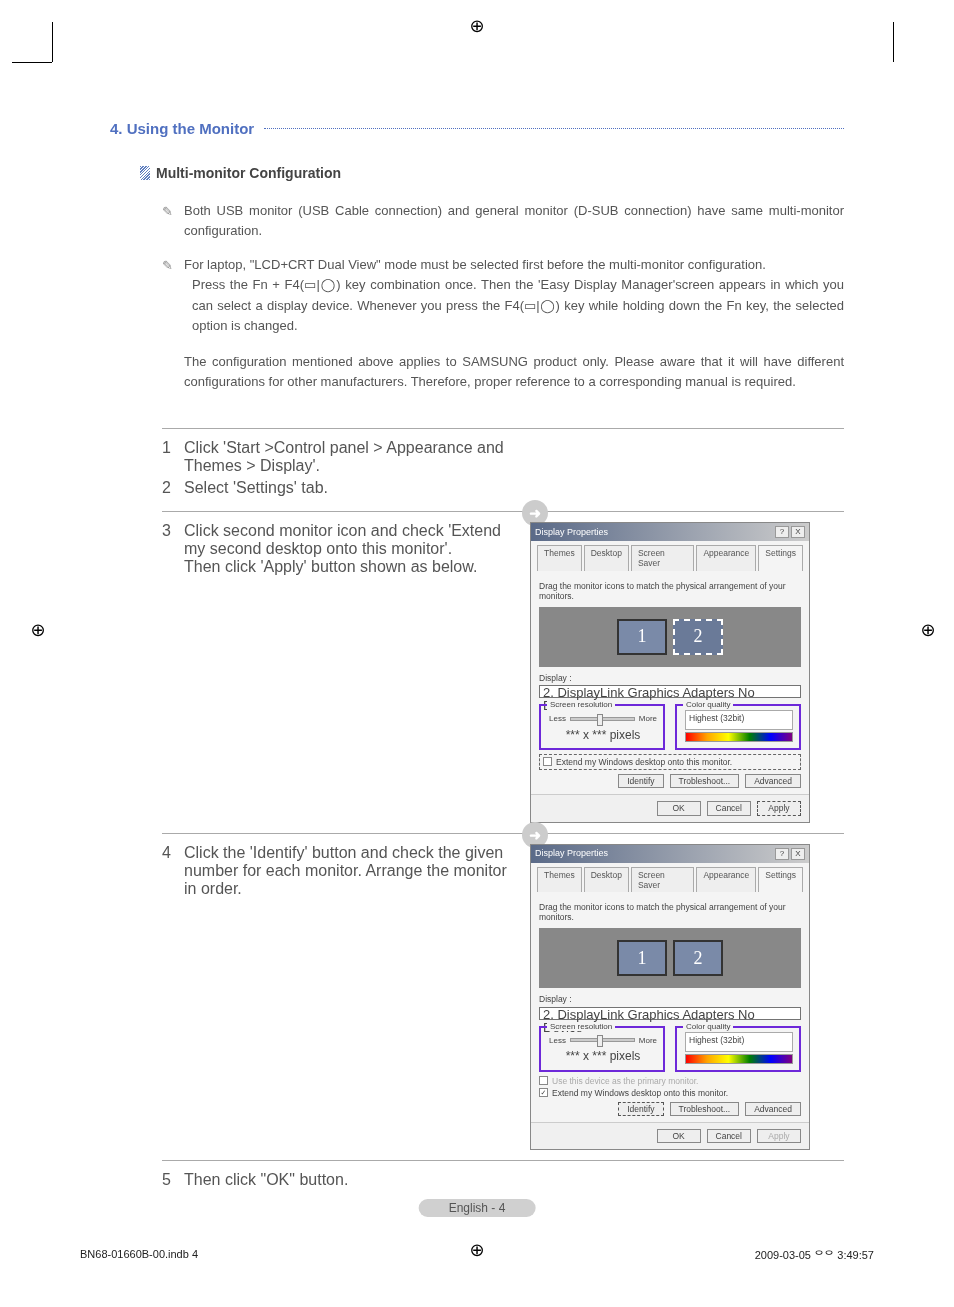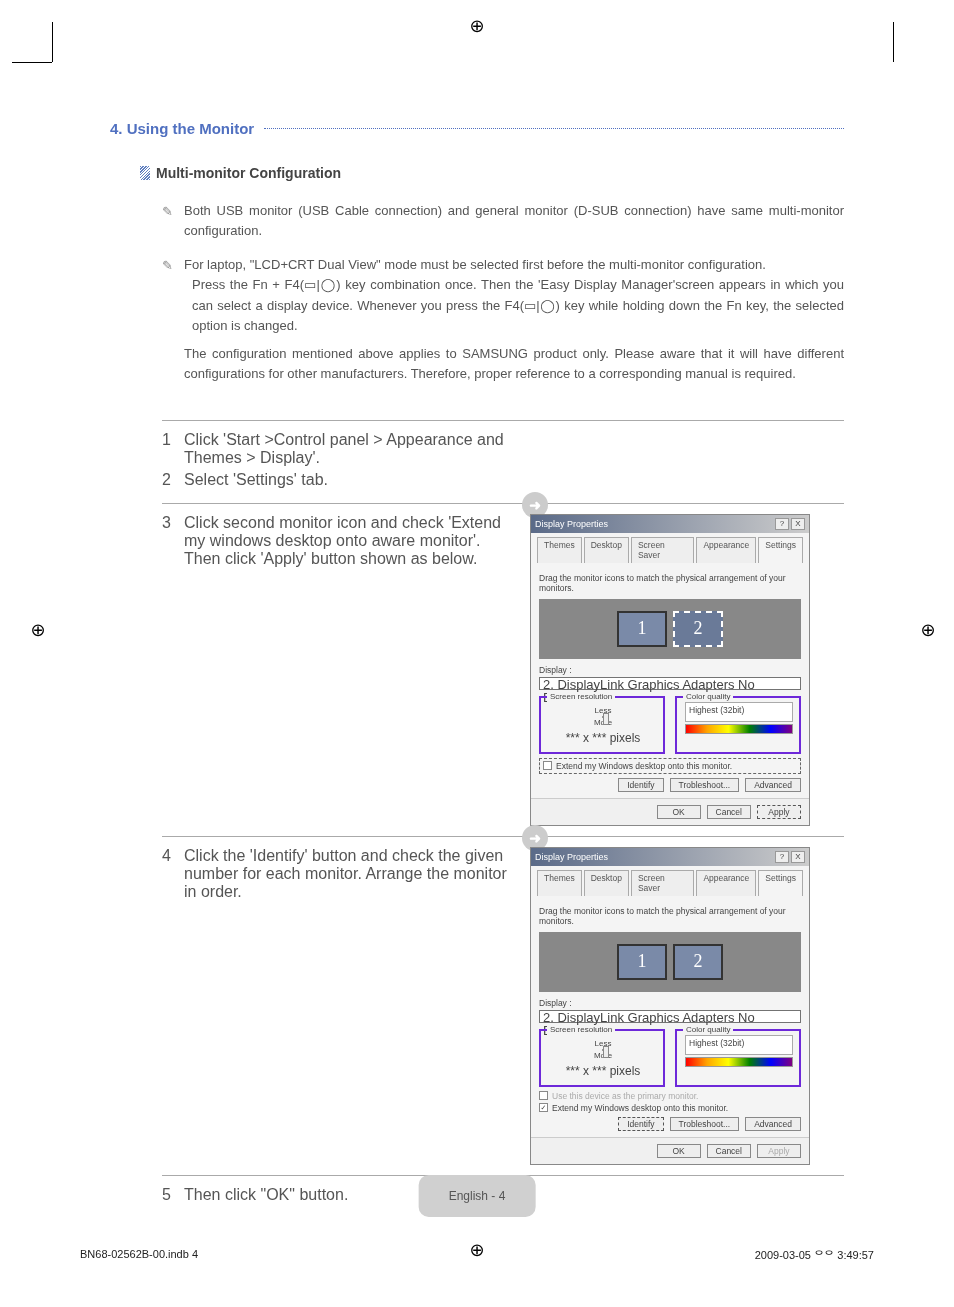--- a/index.html
+++ b/index.html
@@ -221,21 +221,21 @@
     font-size: 8px;
   }
   .fieldset .legend {
     position: absolute;
     top: -6px;
     left: 6px;
     background: #f4f4f4;
     padding: 0 3px;
     font-size: 8px;
   }
-  .slider-row { display: flex; align-items: center; justify-content: space-between; font-size: 8px; margin-top:4px;flex-direction:column;}
+  .slider-row { display: flex; align-items: center; justify-content: space-between; font-size: 8px; margin-top:4px;}
   .slider-track {
     flex: 1;
     position: relative;
     height: 4px;
     background: #ccc;
     margin: 0 4px;
     border:1px solid #999;
   }
   .slider-thumb {
     position: absolute;
@@ -276,21 +276,21 @@
   .cq-box { border:1px solid #aaa; background:#fff; height:20px; padding:0 3px; font-size:8.5px; line-height:14px; }
 
   .page-footer {
     position: absolute;
     bottom: 90px;
     left: 50%;
     transform: translateX(-50%);
     font-size: 12px;
     color: #555;
     background: #d0d0d0;
-    padding: 14px 30px;
+    padding: 2px 30px;
     border-radius: 10px;
   }
   .print-info {
     position: absolute;
     bottom: 46px;
     left: 80px;
     right: 80px;
     display: flex;
     justify-content: space-between;
     font-size: 11px;
@@ -329,21 +329,21 @@
     <div class="note-block">
       <span class="note-icon">✎</span>
       <div class="note-text">Both USB monitor (USB Cable connection) and general monitor (D-SUB connection) have same multi-monitor configuration.</div>
     </div>
 
     <div class="note-block">
       <span class="note-icon">✎</span>
       <div class="note-text">
         <div>For laptop, "LCD+CRT Dual View" mode must be selected first before the multi-monitor configuration.</div>
         <div class="indent-sub">Press the Fn + F4(▭|◯) key combination once. Then the 'Easy Display Manager'screen appears in which you can select a display device. Whenever you press the F4(▭|◯) key while holding down the Fn key, the selected option is changed.</div>
-        <div style="margin-top:8px;">The configuration mentioned above applies to SAMSUNG product only. Please aware that it will have different configurations for other manufacturers. Therefore, proper reference to a corresponding manual is required.</div>
+        <div style="margin-top:16px;">The configuration mentioned above applies to SAMSUNG product only. Please aware that it will have different configurations for other manufacturers. Therefore, proper reference to a corresponding manual is required.</div>
       </div>
     </div>
 
     <div class="step-section">
 
       <div class="step-row" style="border-top:1px solid #aaa;">
         <div class="step-list">
           <div class="step-item">
             <span class="step-num">1</span>
             <span>Click 'Start &gt;Control panel &gt; Appearance and Themes &gt; Display'.</span>
@@ -354,21 +354,21 @@
           </div>
         </div>
       </div>
 
       <div class="step-row half step-wrap" style="border-top:1px solid #aaa;">
         <div class="arrow-badge" style="top:-12px; left:360px;">➜</div>
         <div class="step-list">
           <div class="step-item">
             <span class="step-num">3</span>
             <div>
-              <span>Click second monitor icon and check 'Extend my windows desktop onto aware monitor'.</span><br>
+              <span>Click second monitor icon and check 'Extend my second desktop onto this monitor'.</span><br>
               <span>Then click 'Apply' button shown as below.</span>
             </div>
           </div>
         </div>
 
         <div class="dialog">
           <div class="titlebar">
             <span>Display Properties</span>
             <div class="titlebar-btns">
               <span class="titlebar-btn">?</span>
@@ -506,17 +506,17 @@
           </div>
         </div>
       </div>
 
     </div>
   </div>
 
   <div class="page-footer">English - 4</div>
 
   <div class="print-info">
-    <span>BN68-02562B-00.indb   4</span>
+    <span>BN68-01660B-00.indb   4</span>
     <span>2009-03-05   ᄋᄋ 3:49:57</span>
   </div>
 
 </div>
 
 </body></html>

